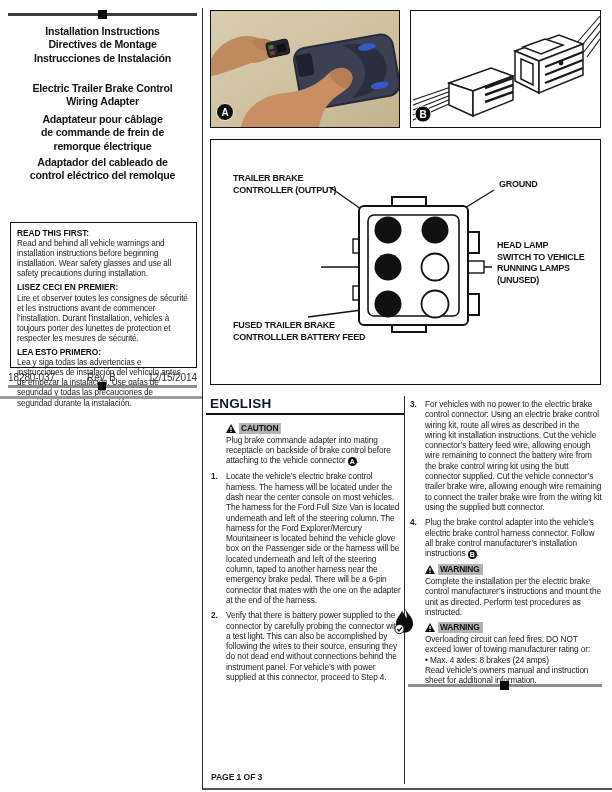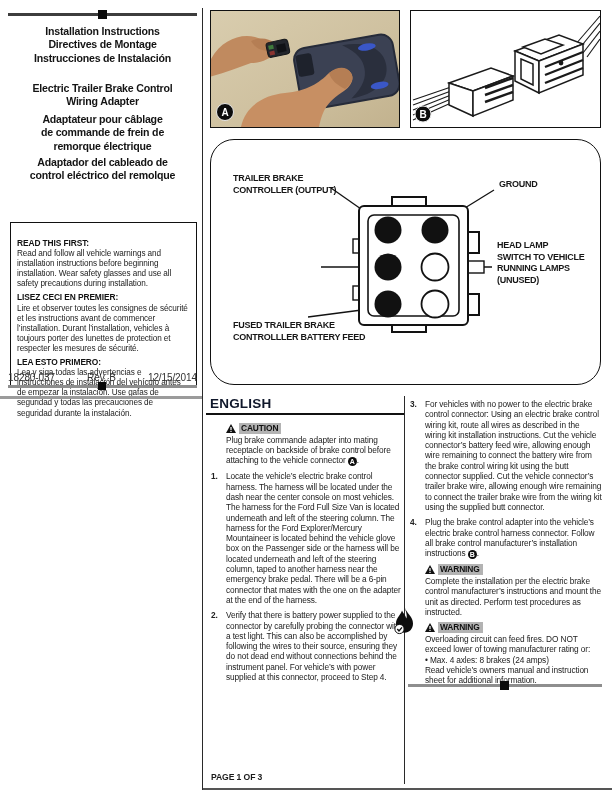--- a/index.html
+++ b/index.html
@@ -9,21 +9,21 @@
     -webkit-font-smoothing:antialiased;
   }
   .abs{position:absolute;}
   .bar{background:#4a4a4a;height:3px;}
   .regsq{width:9px;height:9px;background:#0a0a0a;}
   
   .sidebar-titles{left:8px;width:189px;text-align:center;font-weight:bold;letter-spacing:-0.2px;}
   .t-block{white-space:pre-line;font-size:10.6px;line-height:13.4px;color:#141414;}
   .readbox{
     left:10px;top:222px;width:173px;height:134px;border:1.6px solid #111;
-    padding:15px 6px;font-size:8.2px;line-height:10.1px;letter-spacing:-0.1px;color:#222;
+    padding:5px 6px;font-size:8.2px;line-height:10.1px;letter-spacing:-0.1px;color:#222;
   }
   .readbox b{font-size:8.4px;color:#111;}
   .read-sec{margin-bottom:3px;}
   .pn-row{left:8px;top:372px;width:189px;display:flex;justify-content:space-between;
     font-size:10px;color:#333;letter-spacing:-0.1px;}
   
   .figbox{border:1.7px solid #111;background:#fff;}
   
   .diaglabel{
     position:absolute;font-size:9px;font-weight:bold;line-height:11.6px;
@@ -60,21 +60,21 @@
 Wiring Adapter</div>
 <div class="abs sidebar-titles t-block" style="top:113px;">Adaptateur pour câblage
 de commande de frein de
 remorque électrique</div>
 <div class="abs sidebar-titles t-block" style="top:156px;">Adaptador del cableado de
 control eléctrico del remolque</div>
 
 <div class="abs readbox">
   <div class="read-sec">
     <b>READ THIS FIRST:</b><br>
-    <span>Read and follow all vehicle warnings and installation instructions before beginning installation. Wear safety glasses and use all safety precautions during installation.</span>
+    <span>Read and behind all vehicle warnings and installation instructions before beginning installation. Wear safety glasses and use all safety precautions during installation.</span>
   </div>
   <div class="read-sec">
     <b>LISEZ CECI EN PREMIER:</b><br>
     <span>Lire et observer toutes les consignes de sécurité et les instructions avant de commencer l’installation. Durant l’installation, vehicles à toujours porter des lunettes de protection et respecter les mesures de sécurité.</span>
   </div>
   <div>
     <b>LEA ESTO PRIMERO:</b><br>
     <span>Lea y siga todas las advertencias e instrucciones de instalación del vehículo antes de empezar la instalación. Use gafas de seguridad y todas las precauciones de seguridad durante la instalación.</span>
   </div>
 </div>
@@ -164,21 +164,21 @@
       <path d="M134,72 L172,57" stroke-width="2.4"></path>
       <circle cx="150" cy="52" r="2.4" fill="#1a1a1a" stroke="none"></circle>
       <polygon points="110,48 122,53 122,74 110,68" fill="#ffffff"></polygon>
     </g>
 
     <circle cx="12" cy="103" r="8" fill="#0c0c0c" stroke="#e8e8e8" stroke-width="1"></circle>
     <text x="12" y="106.6" text-anchor="middle" font-family="Liberation Sans, sans-serif" font-size="10" font-weight="bold" fill="#ffffff" stroke="none">B</text>
   </svg>
 </div>
 
-<div class="abs figbox" style="left:210px;top:139px;width:389px;height:244px;border-radius:24px;">
+<div class="abs figbox" style="left:210px;top:139px;width:389px;height:244px;">
   <svg class="abs" style="left:0;top:0;" width="389" height="244" viewBox="0 0 389 244" fill="none" stroke="#121212">
 
     <g stroke-width="1.3">
       <path d="M120,48 L170,83"></path>
       <path d="M283,50 L228,84"></path>
       <path d="M110,127 L160,127"></path>
       <path d="M236,127 L281,127"></path>
       <path d="M97,177 L166,168"></path>
     </g>
 

